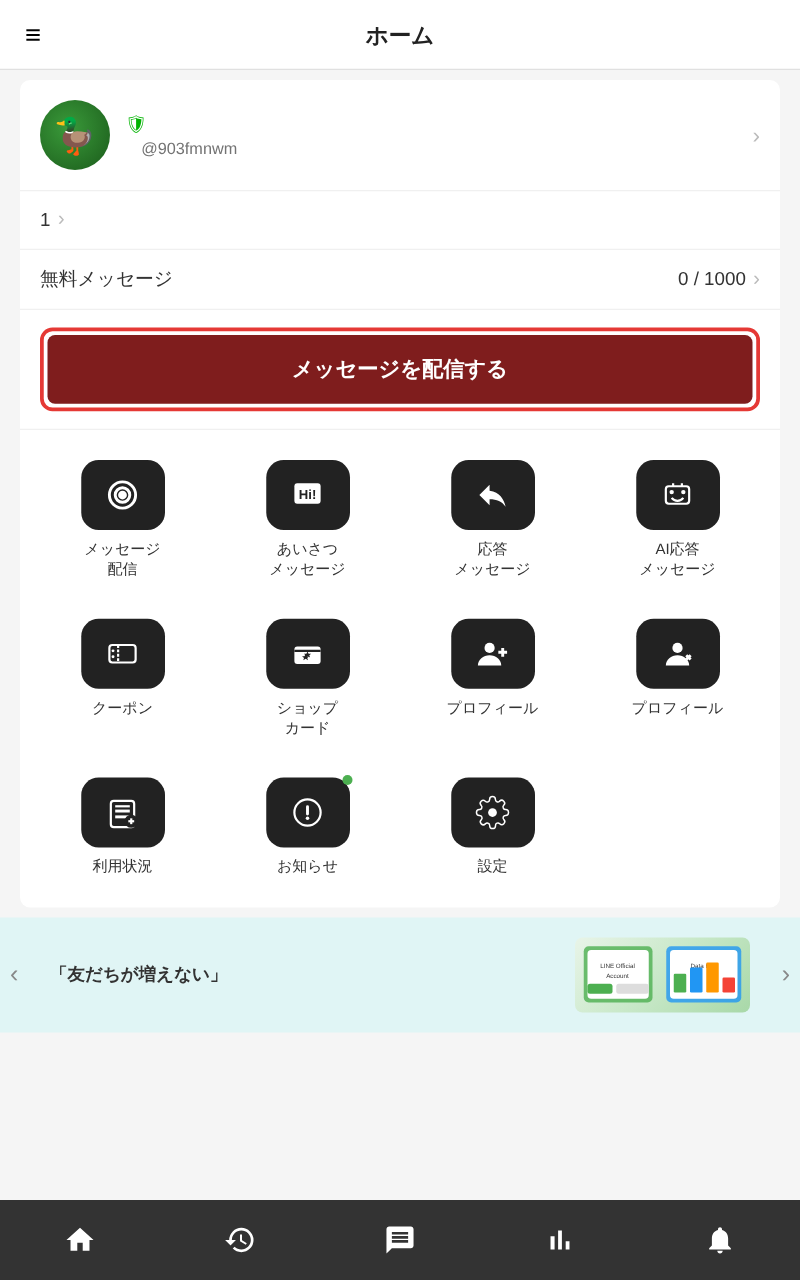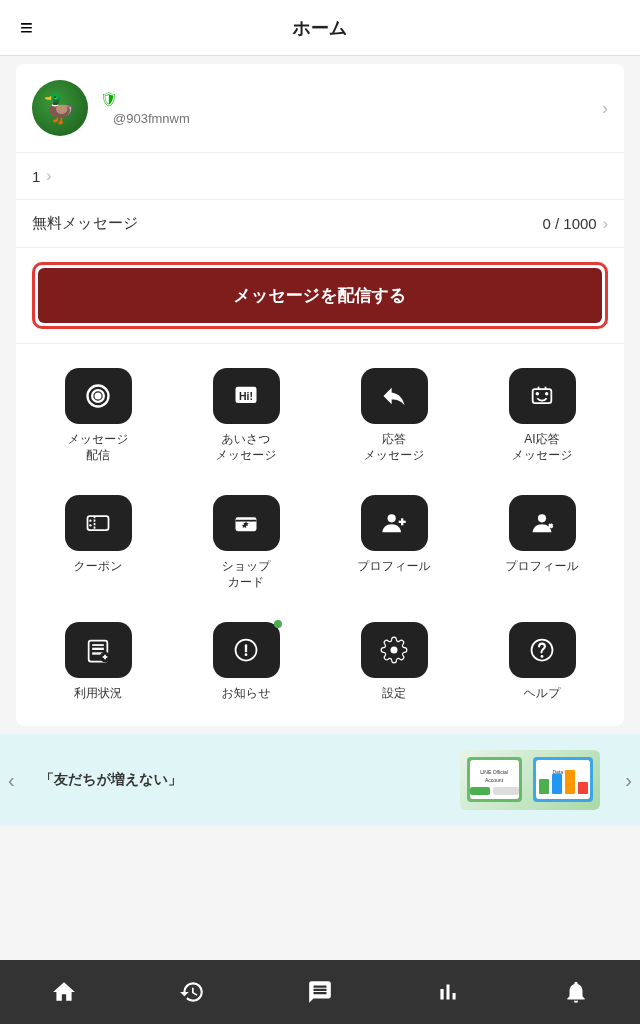--- a/index.html
+++ b/index.html
@@ -439,30 +439,20 @@
         <div class="icon-item">
           <div class="icon-circle">
             <svg viewBox="0 0 24 24" width="28" height="28" fill="white">
               <circle cx="12" cy="12" r="3"></circle>
               <path d="M19.4 15a1.65 1.65 0 0 0 .33 1.82l.06.06a2 2 0 0 1-2.83 2.83l-.06-.06a1.65 1.65 0 0 0-1.82-.33 1.65 1.65 0 0 0-1 1.51V21a2 2 0 0 1-4 0v-.09A1.65 1.65 0 0 0 9 19.4a1.65 1.65 0 0 0-1.82.33l-.06.06a2 2 0 0 1-2.83-2.83l.06-.06A1.65 1.65 0 0 0 4.68 15a1.65 1.65 0 0 0-1.51-1H3a2 2 0 0 1 0-4h.09A1.65 1.65 0 0 0 4.6 9a1.65 1.65 0 0 0-.33-1.82l-.06-.06a2 2 0 0 1 2.83-2.83l.06.06A1.65 1.65 0 0 0 9 4.68a1.65 1.65 0 0 0 1-1.51V3a2 2 0 0 1 4 0v.09a1.65 1.65 0 0 0 1 1.51 1.65 1.65 0 0 0 1.82-.33l.06-.06a2 2 0 0 1 2.83 2.83l-.06.06A1.65 1.65 0 0 0 19.4 9a1.65 1.65 0 0 0 1.51 1H21a2 2 0 0 1 0 4h-.09a1.65 1.65 0 0 0-1.51 1z" stroke="white" stroke-width="1" fill="none"></path>
             </svg>
           </div>
           <div class="icon-label">設定</div>
         </div>
 
-        <div class="icon-item">
-          <div class="icon-circle">
-            <svg viewBox="0 0 24 24" width="28" height="28" fill="white">
-              <circle cx="12" cy="12" r="9" stroke="white" stroke-width="1.5" fill="none"></circle>
-              <path d="M9.5 9a2.5 2.5 0 0 1 5 0c0 2-3 2.5-3 5" stroke="white" stroke-width="1.8" fill="none" stroke-linecap="round"></path>
-              <circle cx="12" cy="17.5" r="1.2" fill="white"></circle>
-            </svg>
-          </div>
-          <div class="icon-label">ヘルプ</div>
-        </div>
 
       </div>
     </div>
 
   </div>
 
   <div class="banner-section">
     <div class="banner-arrow-left">‹</div>
     <div class="banner-content">
       <div class="banner-text">

